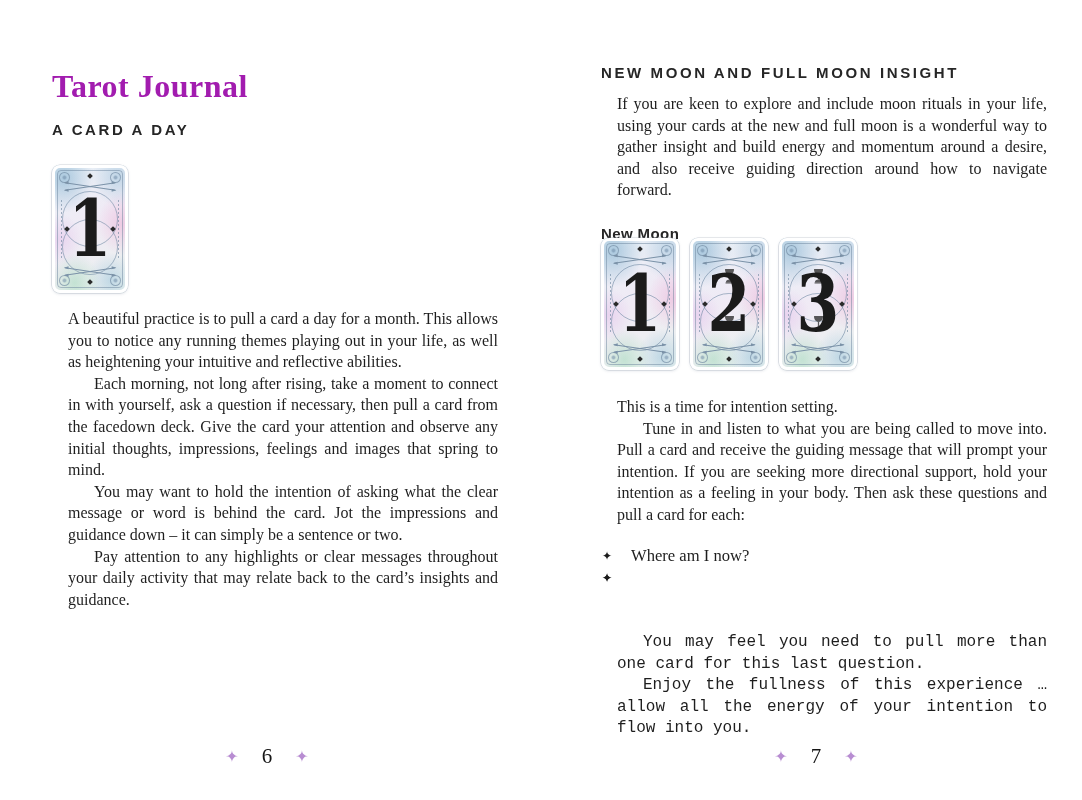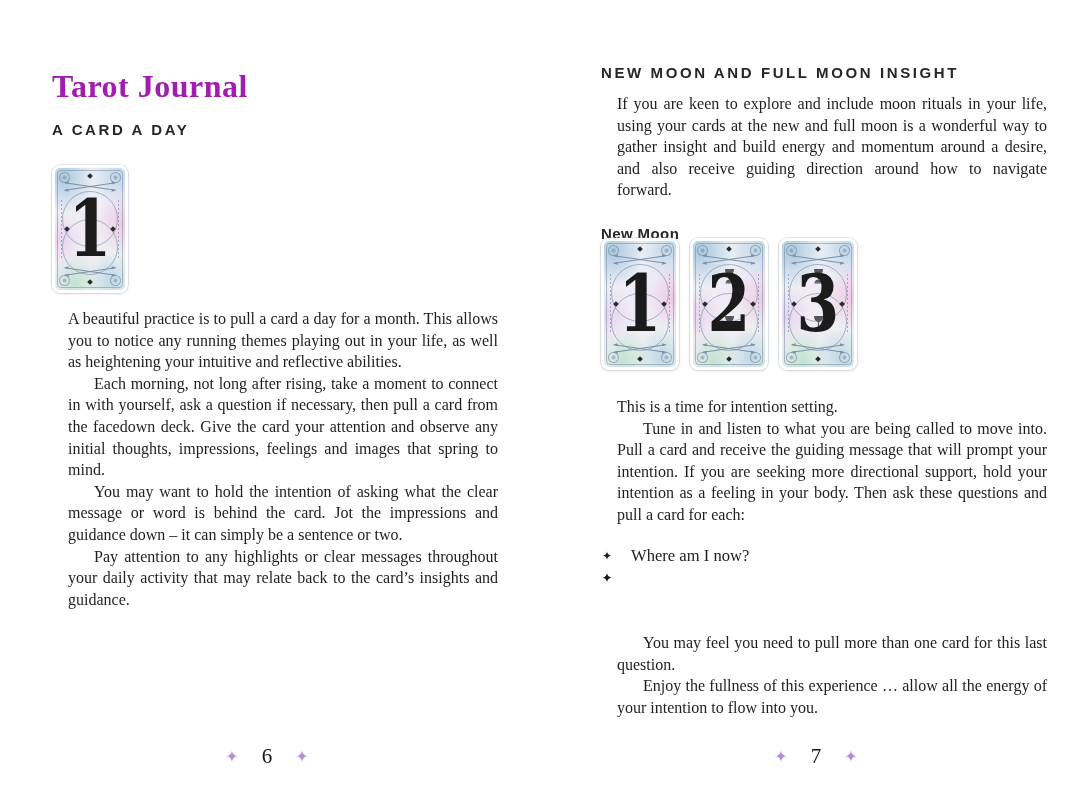--- a/index.html
+++ b/index.html
@@ -30,21 +30,21 @@
   }
 
   .body-text { position:absolute; left:16px; width:430px;
     font-size:16px; line-height:21.6px; text-align:justify; color:#1e1e1e; }
   .body-text p { margin:0; }
   .body-text p + p { text-indent:26px; }
   .page-left  .body-text { top:308px; }
   .page-right .intro-text { top:93px; }
   .page-right .mid-text { top:396px; }
   .page-right .closing-text { top:632px; }
-  .closing-text p { text-indent:26px; }
+  .closing-text p { text-indent:26px;font-family:Liberation Mono, monospace; }
   .closing-text p { text-indent:26px; }
 
   .bullet-list { position:absolute; top:545px; left:0; width:430px; list-style:none; }
   .bullet-list li { position:relative; padding-left:30px; font-size:16.6px; line-height:21.8px; }
   .bullet-list .bullet-star { position:absolute; left:1px; top:1px; font-size:12px; color:#1b1b1b; }
 
   
   .tarot-card {
     position:absolute; border-radius:8px;
     background:

